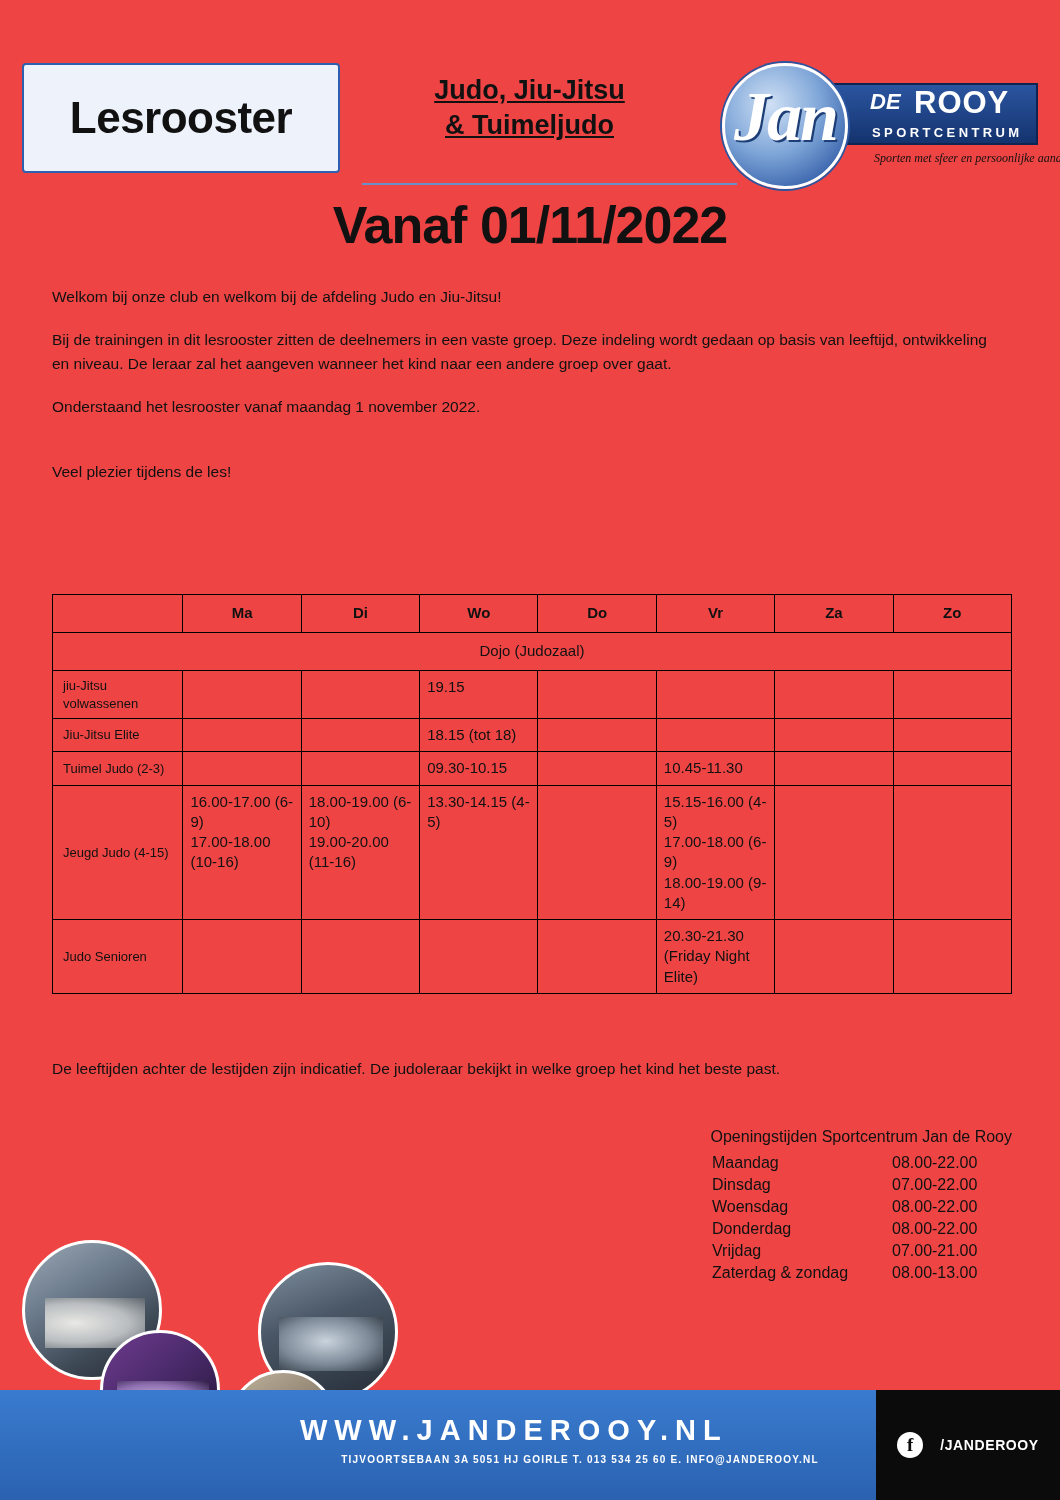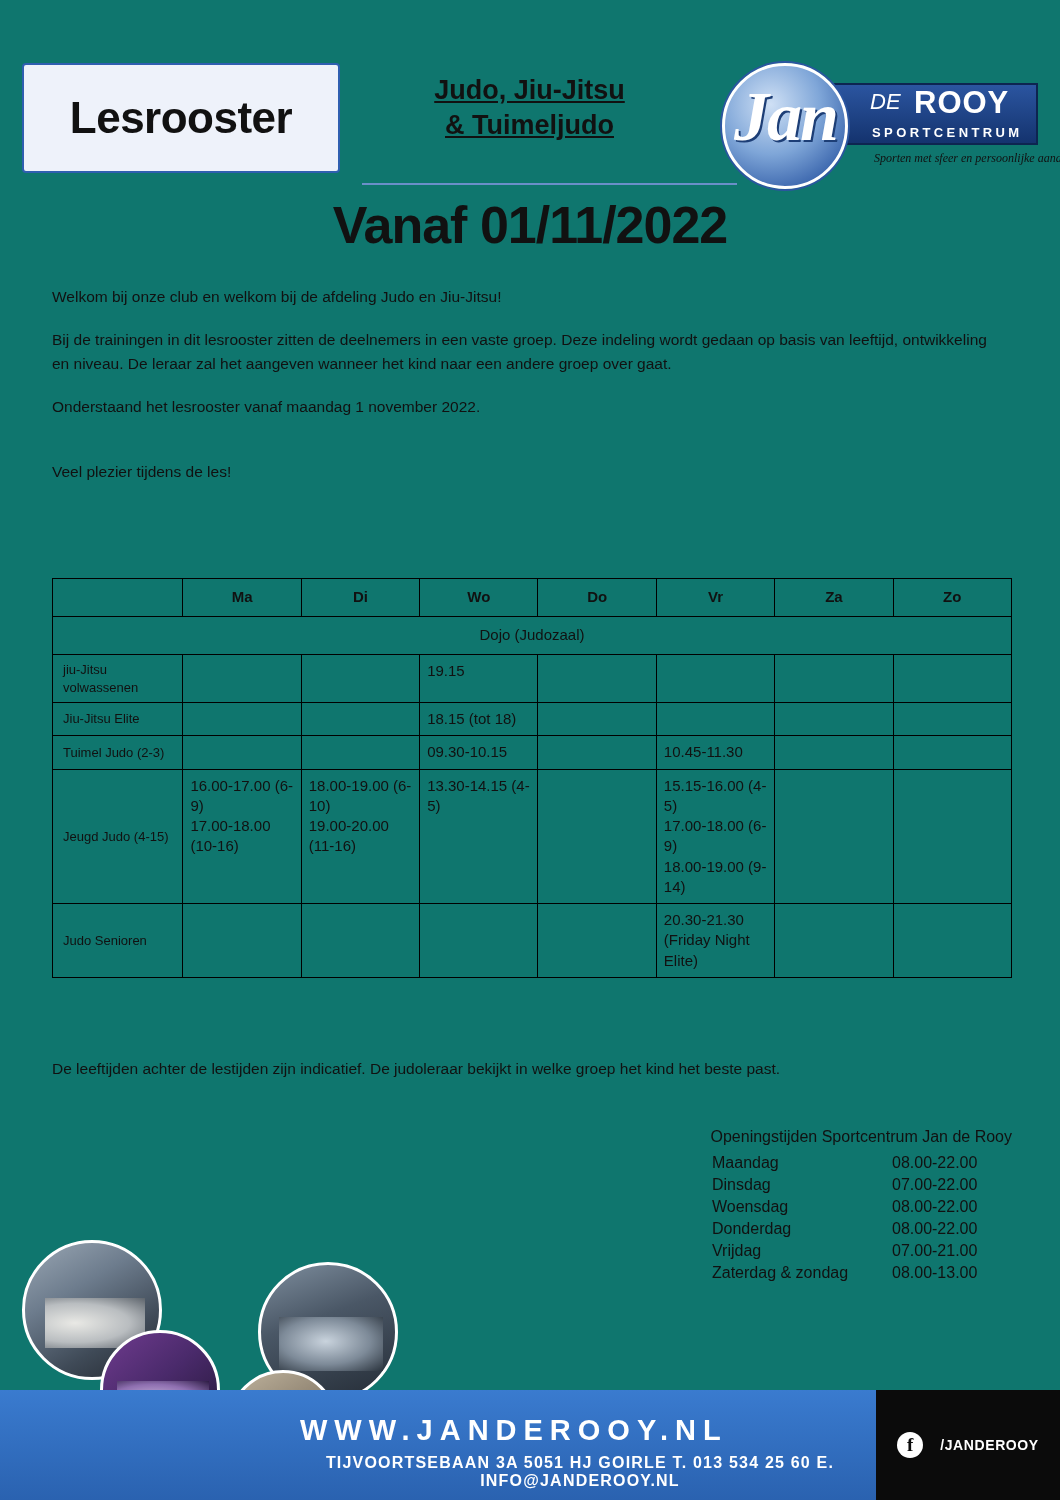--- a/index.html
+++ b/index.html
@@ -10,21 +10,21 @@
     height: 1500px;
     background: #ffffff;
     font-family: "Liberation Sans", sans-serif;
     color: #111;
   }
   .page {
     position: relative;
     width: 1060px;
     height: 1500px;
     overflow: hidden;
-    background: #0f766e;
+    background: #ef4444;
   }
 
   
   .header {
     position: absolute;
     top: 55px;
     left: 22px;
     width: 1016px;
     height: 130px;
   }
@@ -107,21 +107,21 @@
     font-size: 70px;
     color: #ffffff;
     text-shadow: 2px 2px 0 #1d3e76;
     letter-spacing: -2px;
   }
   .logo-de {
     position: absolute;
     left: 148px;
     top: 34px;
     font-size: 22px;
-    font-weight: normal;
+    font-weight: bold;
     color: #ffffff;
     font-style: italic;
   }
   .logo-rooy {
     position: absolute;
     left: 192px;
     top: 30px;
     font-size: 31px;
     font-weight: bold;
     color: #ffffff;
@@ -170,21 +170,21 @@
     color: #111;
   }
   .intro p { margin: 0 0 20px 0; }
   .intro p.tight { margin-bottom: 20px; }
   .intro p.gap { margin-bottom: 42px; }
 
   
   .schedule {
     position: absolute;
     left: 52px;
-    top: 578px;
+    top: 594px;
     width: 960px;
     border-collapse: collapse;
     table-layout: fixed;
   }
   .schedule td, .schedule th {
     border: 1px solid #000;
     vertical-align: top;
     padding: 6px 7px;
     font-size: 12.2px;
     line-height: 1.35;
@@ -344,21 +344,21 @@
     color: #ffffff;
     font-size: 29px;
     font-weight: bold;
     letter-spacing: 7px;
   }
   .footer-addr {
     position: absolute;
     left: 300px; top: 64px; width: 560px;
     text-align: center;
     color: #ffffff;
-    font-size: 16px;
+    font-size: 10px;
     font-weight: bold;
     letter-spacing: 1.2px;
   }
 </style>
 </head>
 <body>
 
 <div class="page">
 
   <div class="header">

